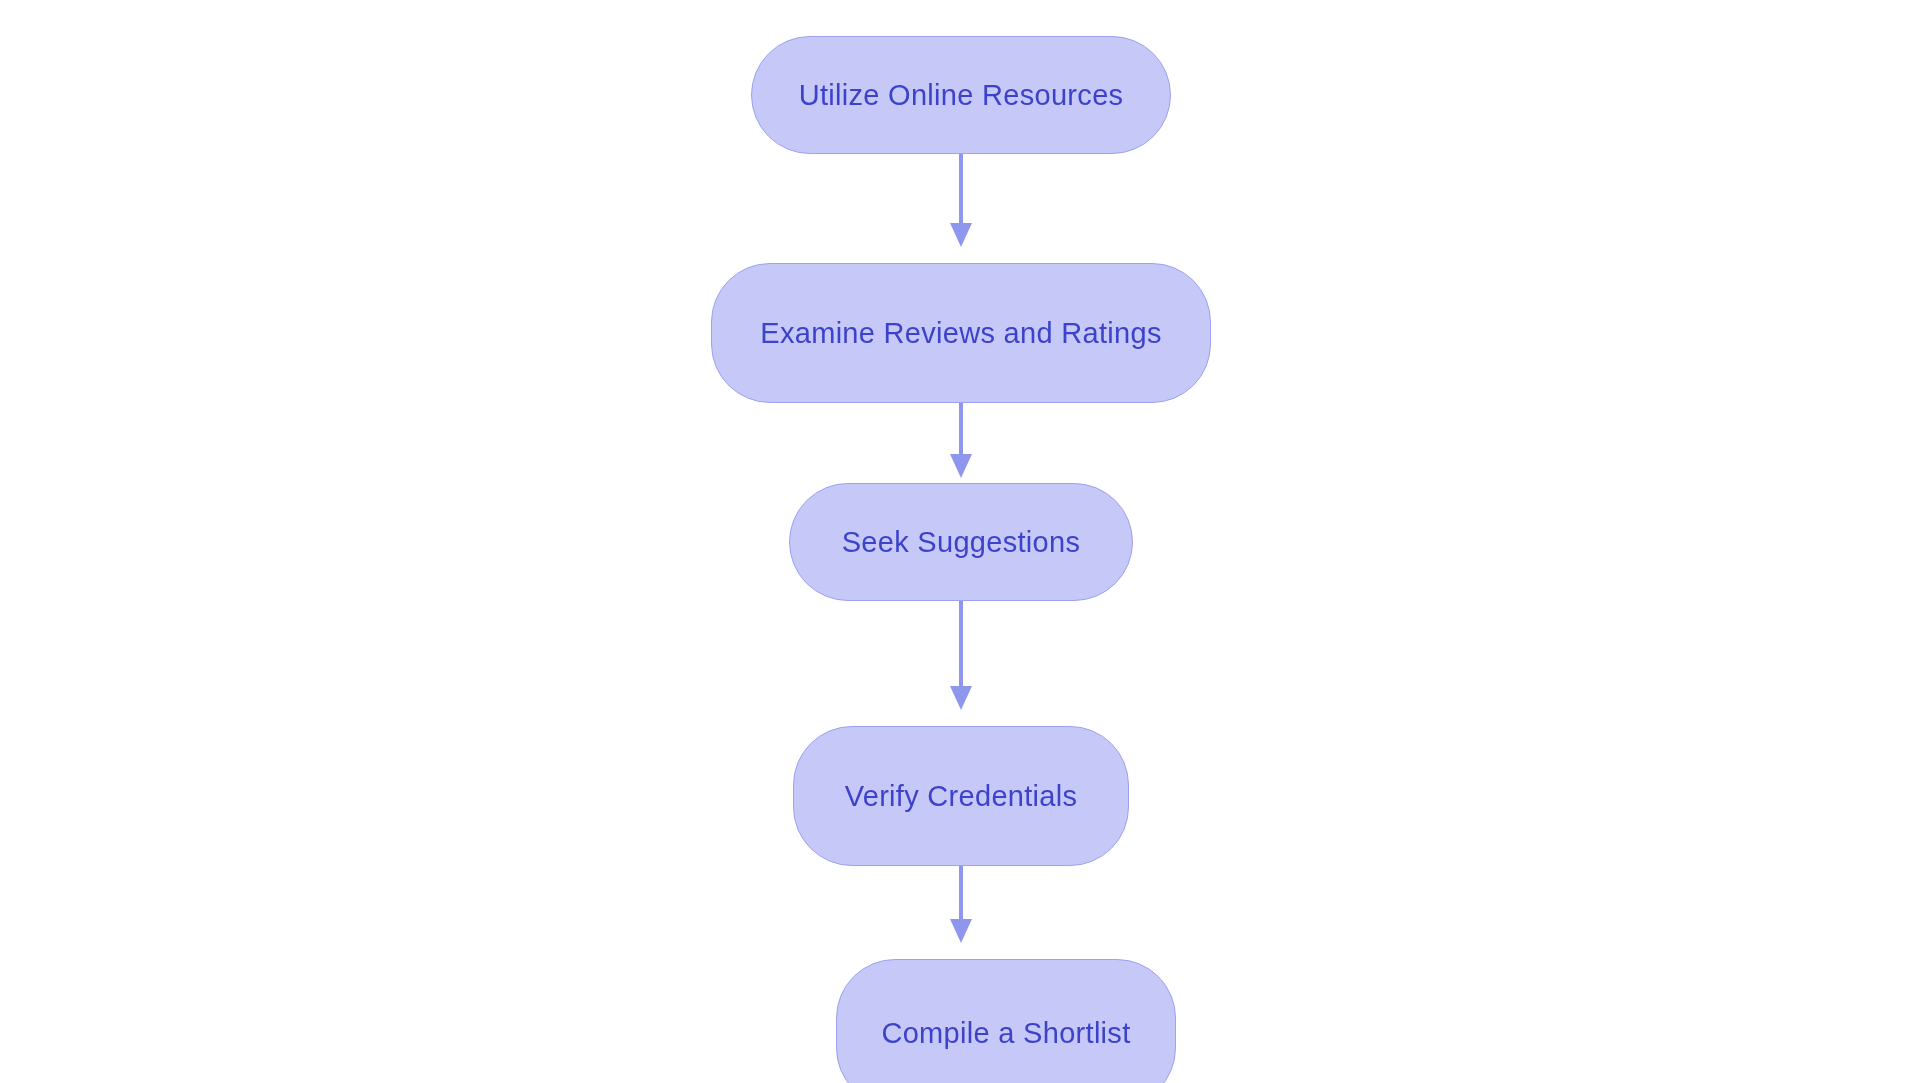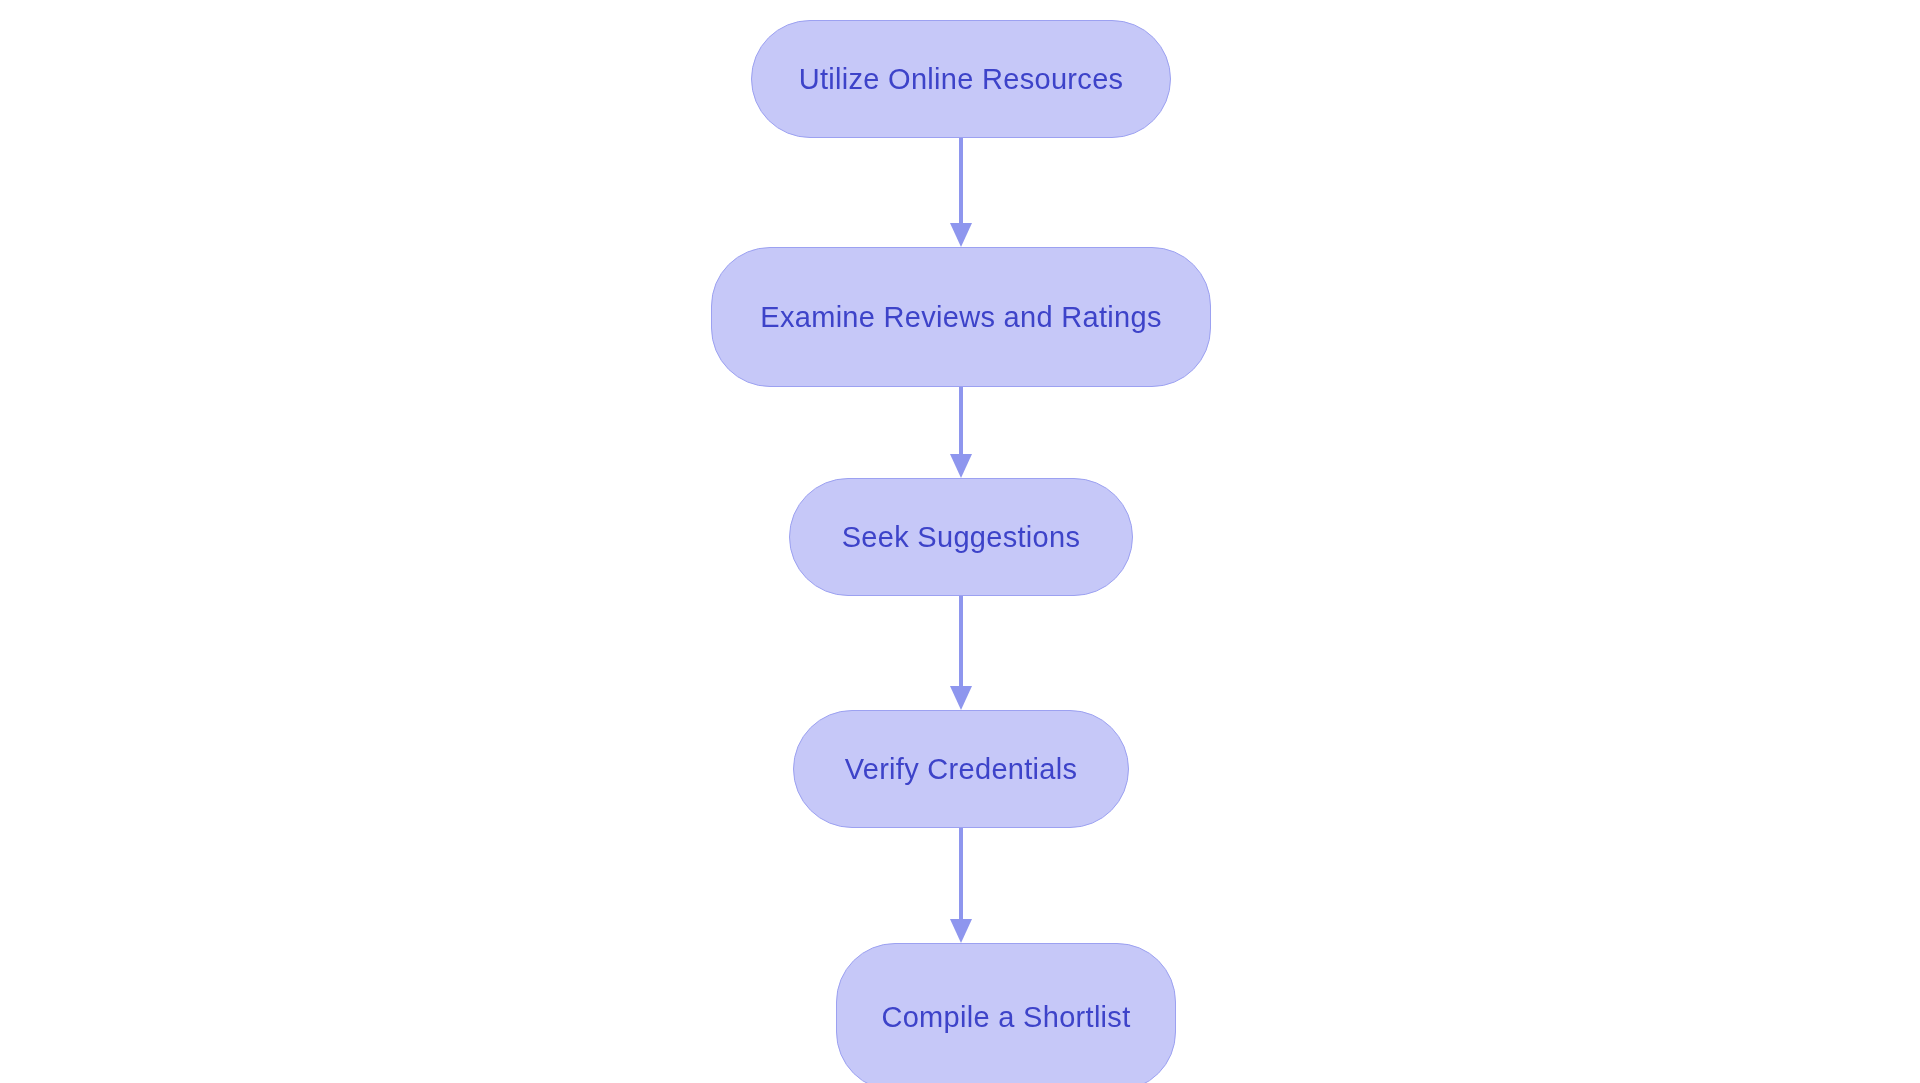--- a/index.html
+++ b/index.html
@@ -17,20 +17,21 @@
   }
   .node {
     position: absolute;
     box-sizing: border-box;
     background: var(--node-fill, #c6c8f8);
     border: 1.5px solid var(--node-border, #9ca1f1);
     border-radius: 59px;
     display: flex;
     align-items: center;
     justify-content: center;
+    margin-top: 16px;
   }
   .node-label {
     color: var(--node-text, #3d43c9);
     font-size: 29px;
     font-weight: 500;
     letter-spacing: 0.3px;
     white-space: nowrap;
     text-align: center;
   }
   .arrow {
@@ -79,23 +80,23 @@
         <div class="head"></div>
       </div>
     </div>
   <div id="nodes-layer">
       <div class="node" style="left: 751px; top: 20px; width: 420px; height: 118px;">
         <span class="node-label">Utilize Online Resources</span>
       </div>
       <div class="node" style="left: 711px; top: 247px; width: 500px; height: 140px;">
         <span class="node-label">Examine Reviews and Ratings</span>
       </div>
-      <div class="node" style="left: 789px; top: 478px; width: 344px; height: 118px; align-items: center;">
+      <div class="node" style="left: 789px; top: 467px; width: 344px; height: 118px; align-items: center;">
         <span class="node-label">Seek Suggestions</span>
       </div>
-      <div class="node" style="left: 793px; top: 710px; width: 336px; height: 118px;">
+      <div class="node" style="left: 793px; top: 710px; width: 336px; height: 140px;">
         <span class="node-label">Verify Credentials</span>
       </div>
       <div class="node" style="left: 836px; top: 943px; width: 340px; height: 148px;">
         <span class="node-label">Compile a Shortlist</span>
       </div>
     </div>
 </div>
 
 </body></html>

